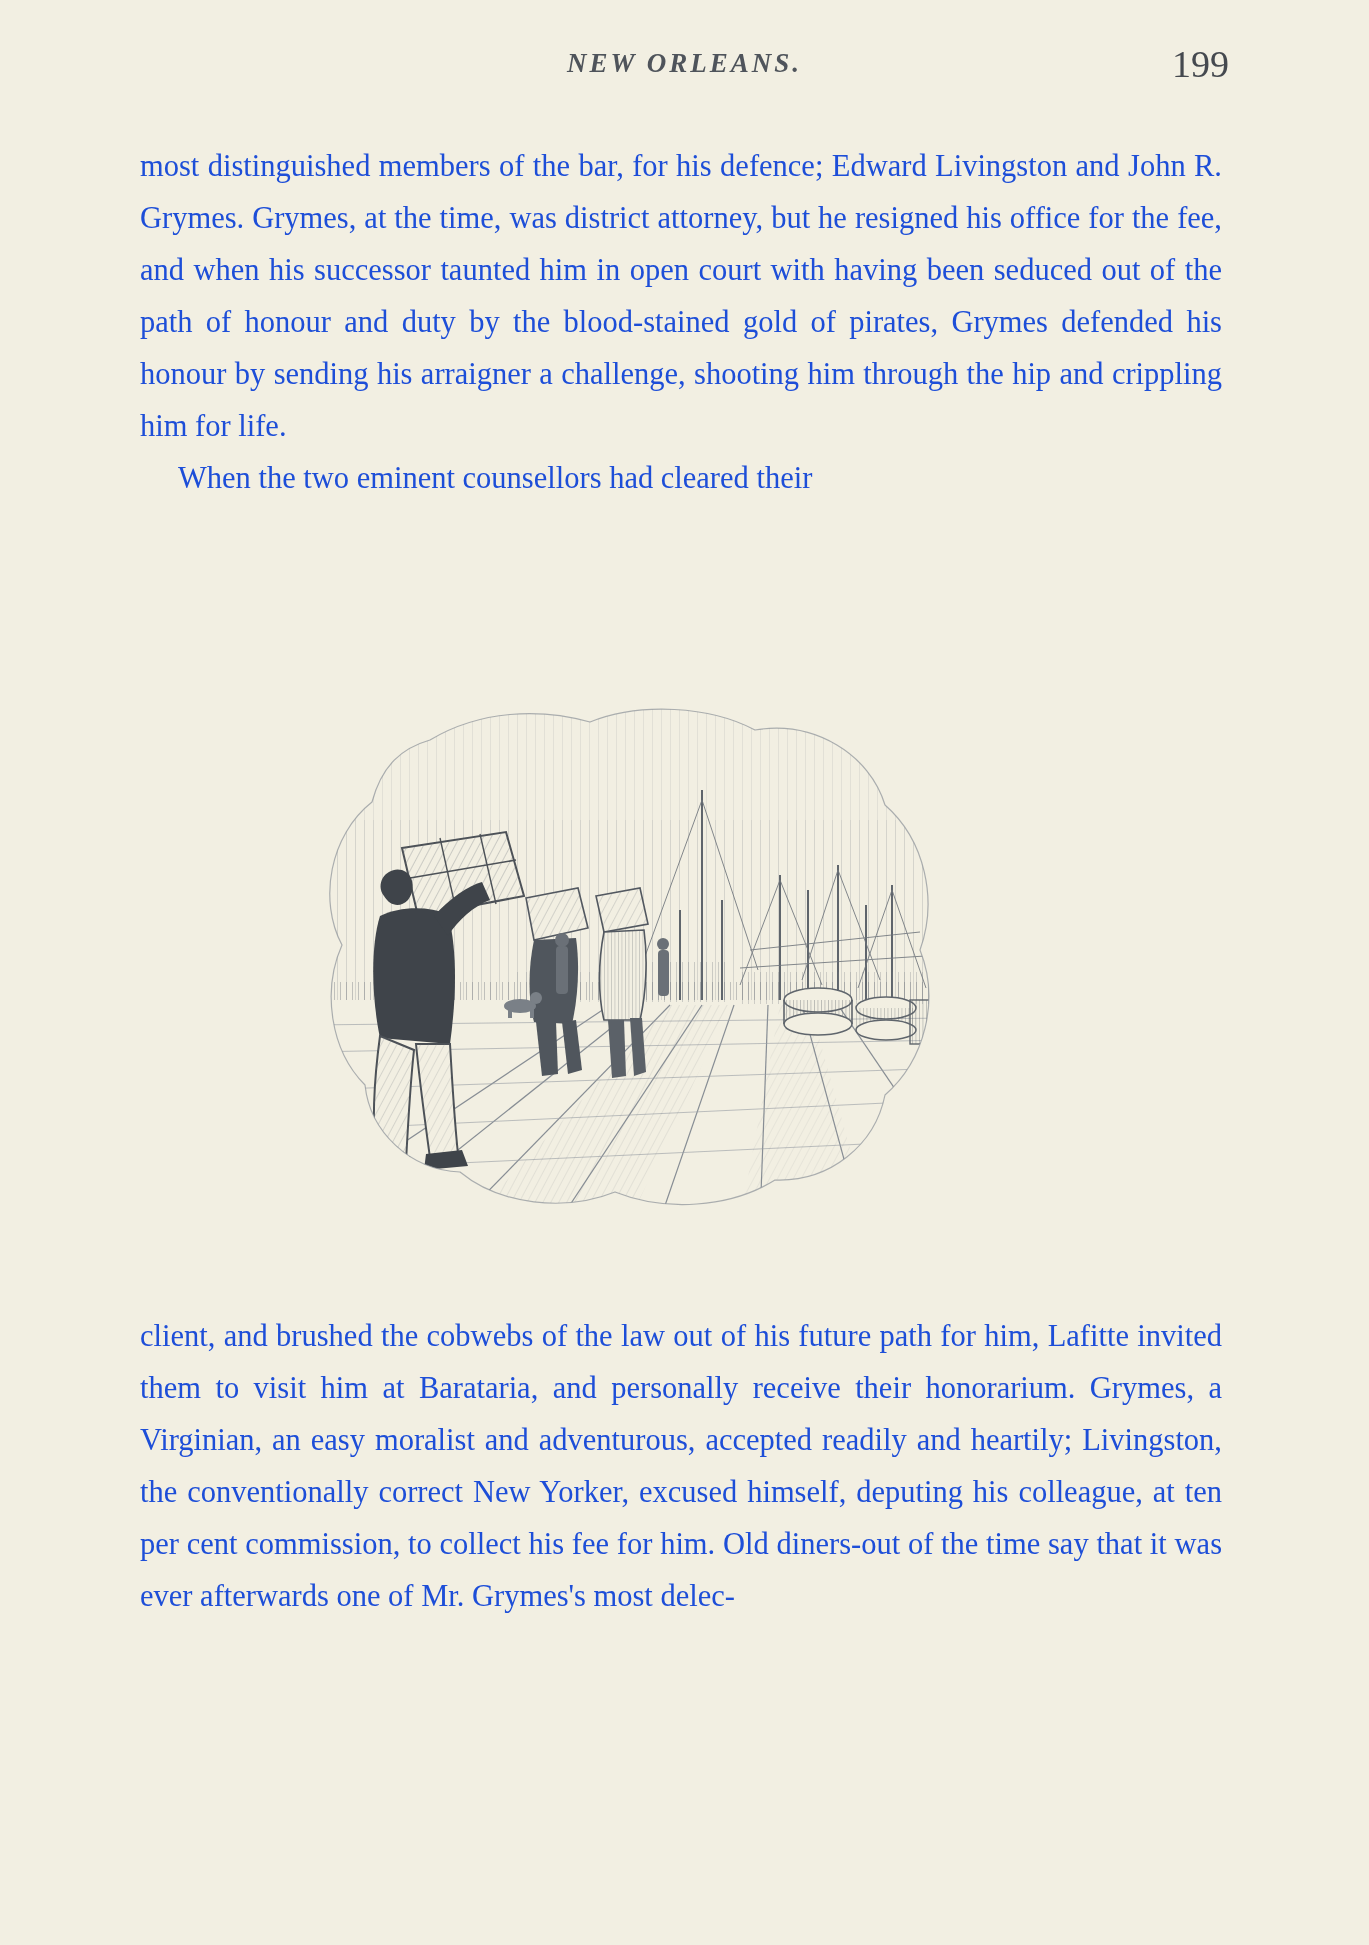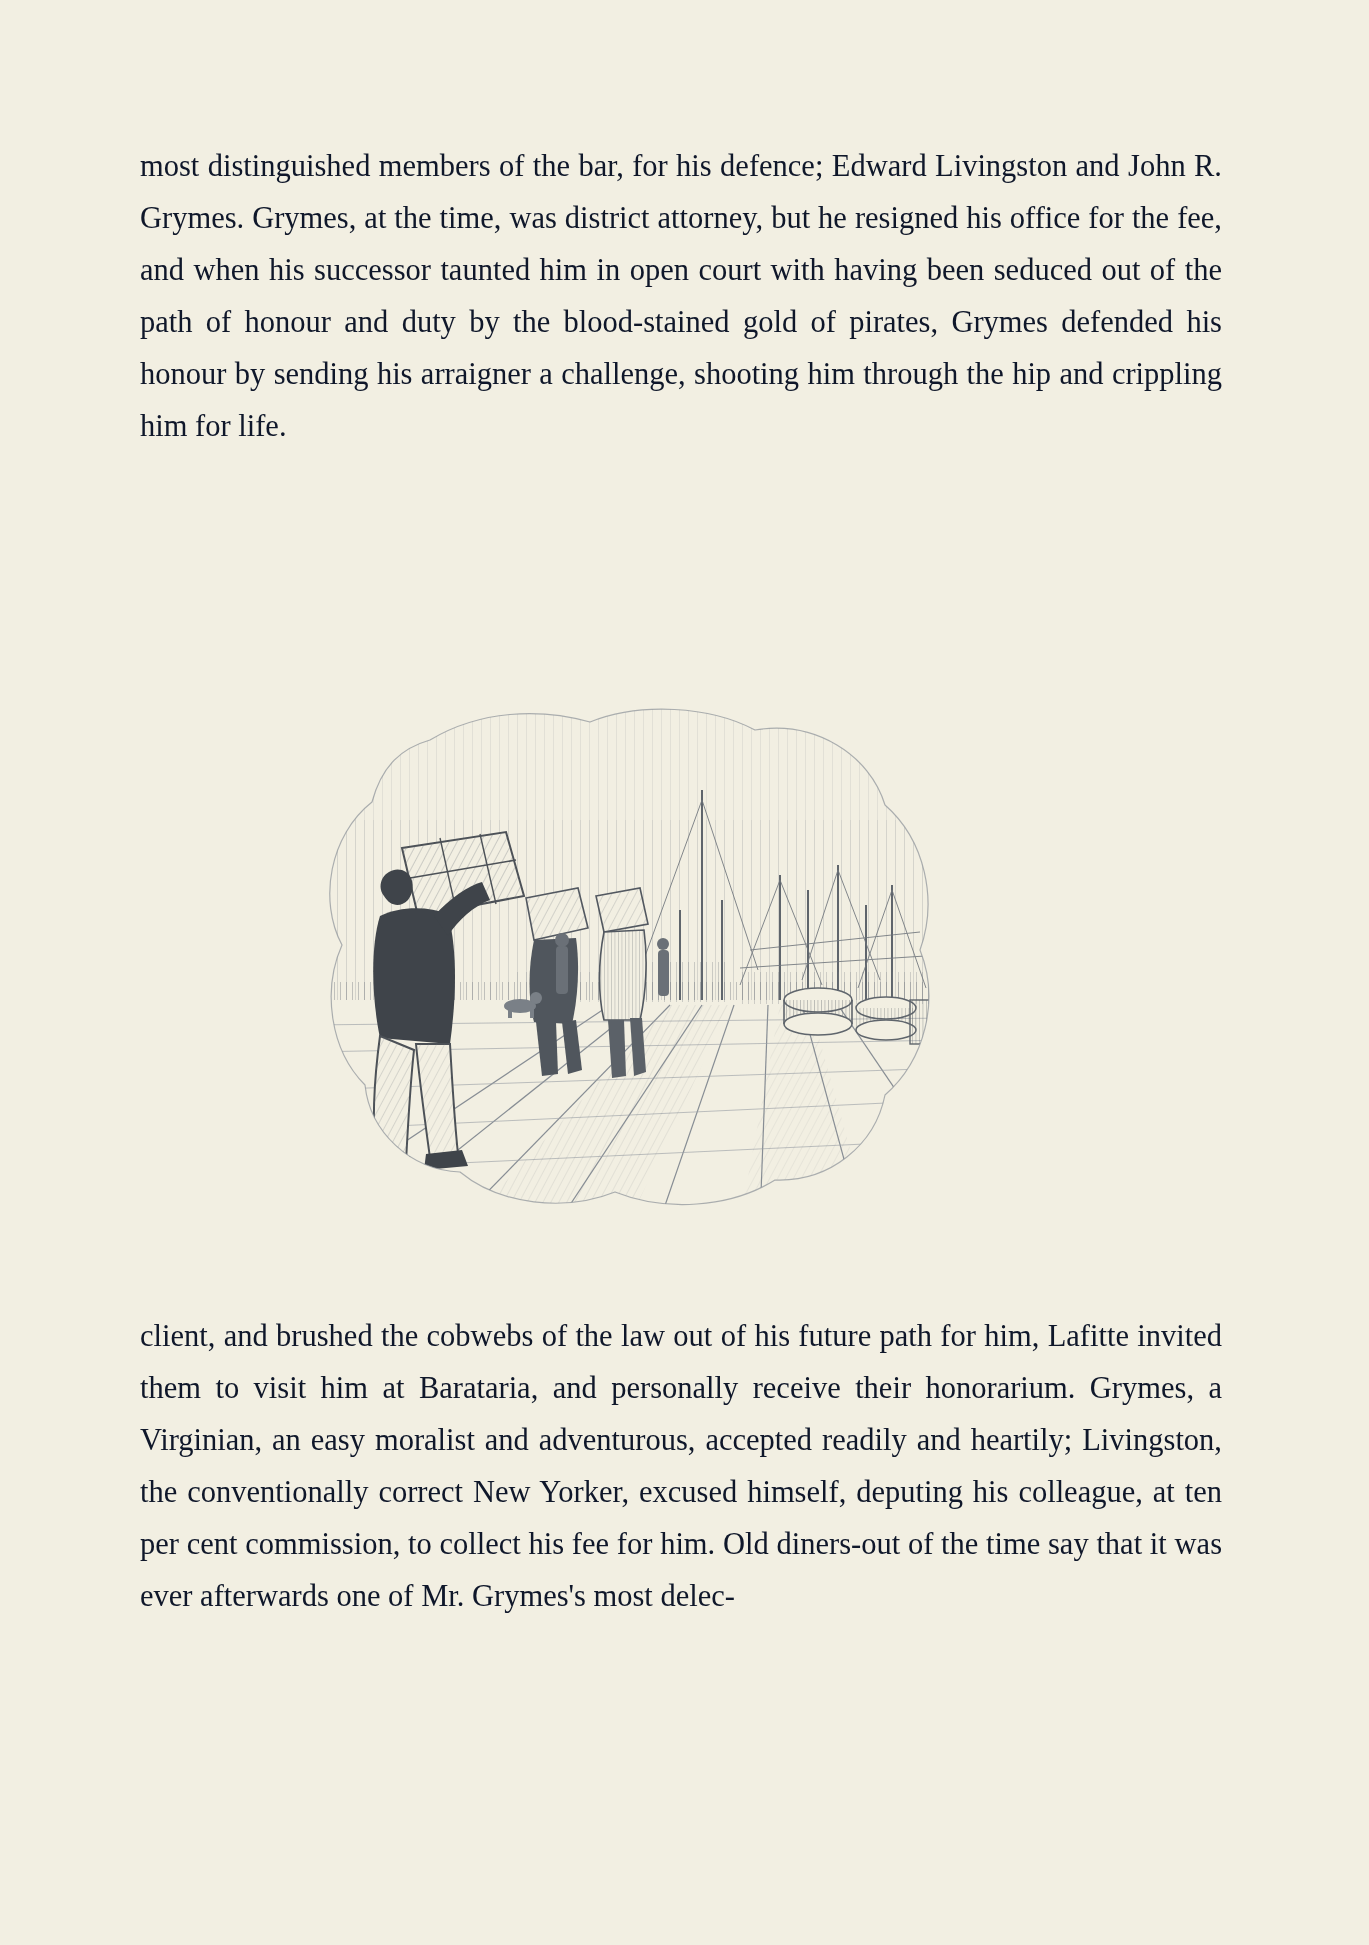--- a/index.html
+++ b/index.html
@@ -48,21 +48,21 @@
     color: #45494f;
     font-family: "Liberation Serif", serif;
   }
   .body-text {
     position: absolute;
     left: 140px;
     width: 1082px;
     font-size: 30.5px;
     line-height: 52px;
     text-align: justify;
-    color: #0f172a;
+    color: #1d4ed8;
   }
   .block-top {
     top: 140px;
   }
   .block-bottom {
     top: 1310px;
   }
   .para {
     margin: 0;
     text-align: justify;
@@ -80,23 +80,28 @@
   }
   .illustration svg {
     display: block;
   }
 </style>
 </head>
 <body>
 
 <div class="page">
 
+  <div class="header">
+    <div class="running-title">NEW ORLEANS.</div>
+    <div class="folio">199</div>
+  </div>
 
   <div class="body-text block-top">
     <p class="para">most distinguished members of the bar, for his defence; Edward Livingston and John R. Grymes.  Grymes, at the time, was district attorney, but he resigned his office for the fee, and when his successor taunted him in open court with having been seduced out of the path of honour and duty by the blood-stained gold of pirates, Grymes defended his honour by sending his arraigner a challenge, shooting him through the hip and crippling him for life.</p>
+    <p class="para indent">When the two eminent counsellors had cleared their</p>
   </div>
 
   <div class="illustration">
     <svg width="640" height="520" viewBox="0 0 640 520" xmlns="http://www.w3.org/2000/svg">
       <defs>
         <clipPath id="vignette">
           <path d="M 120,40 C 170,10 230,8 280,22 C 330,2 400,6 445,30 C 505,20 560,55 575,105
                    C 615,140 628,200 610,250 C 630,300 615,360 575,395 C 565,445 520,482 465,480
                    C 420,508 355,512 305,492 C 255,512 190,505 150,472 C 100,470 60,432 55,385
                    C 20,350 12,290 32,245 C 8,200 20,135 62,102 C 72,65 92,48 120,40 Z"></path>

